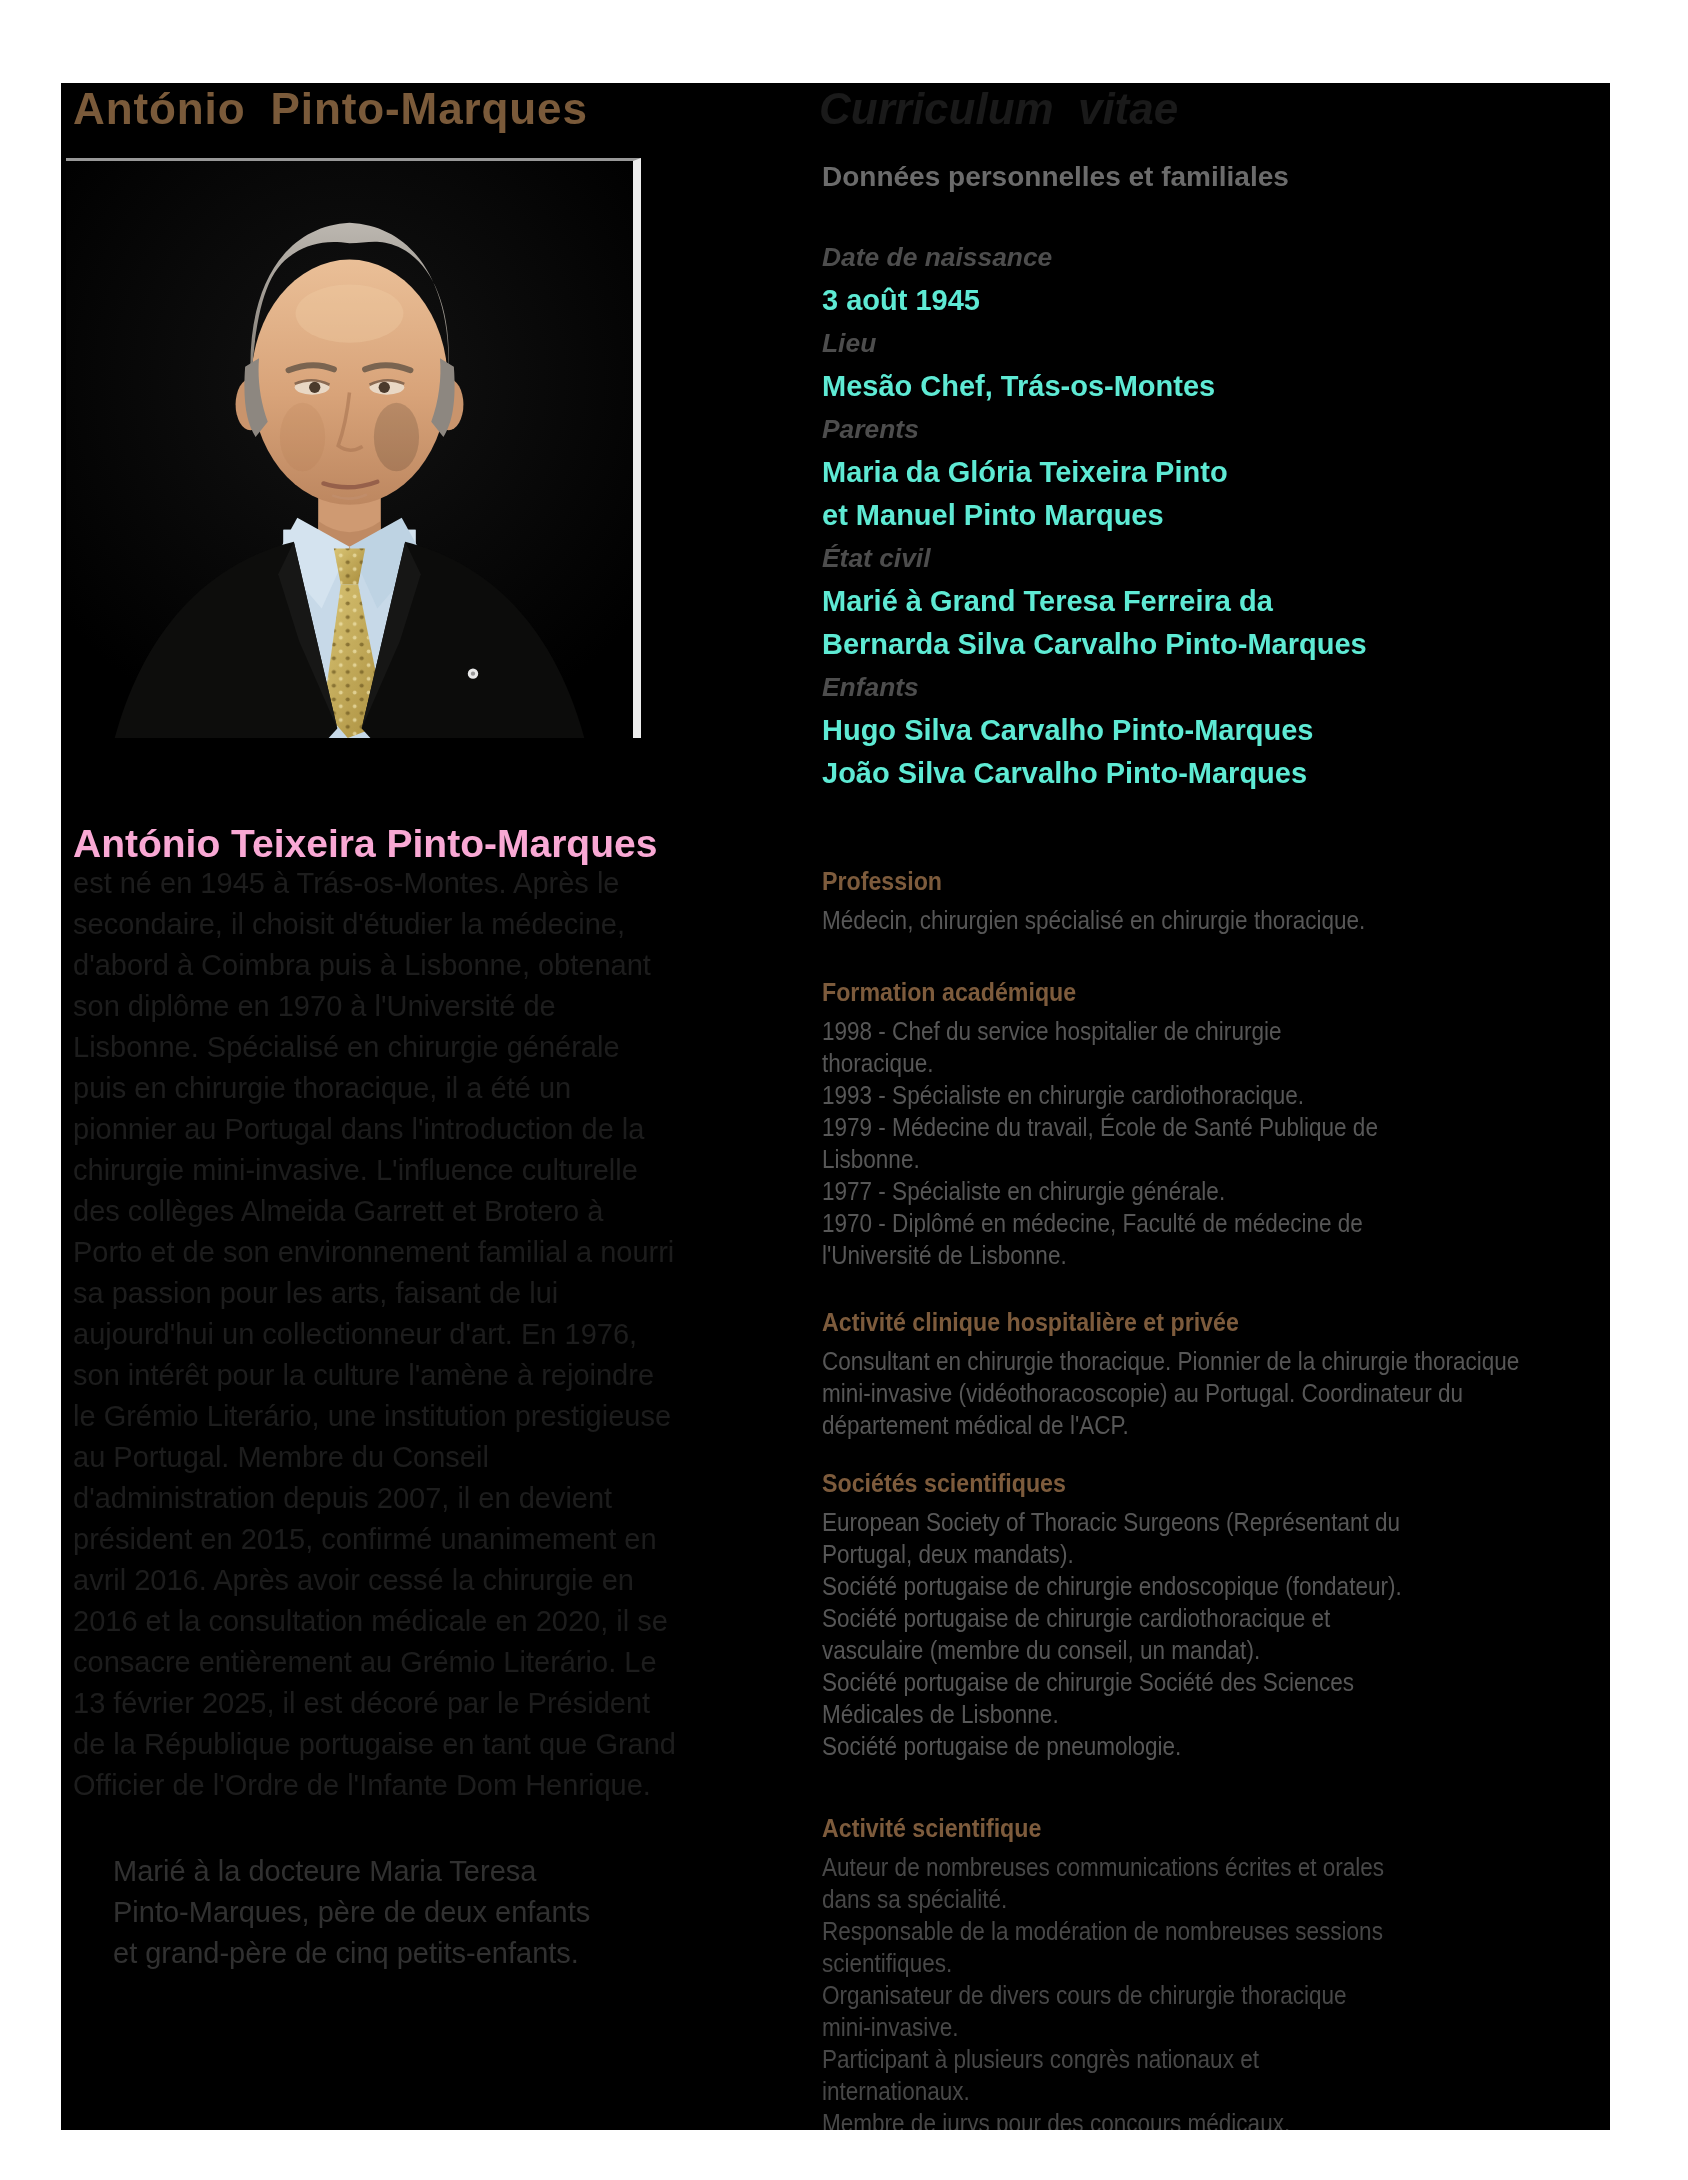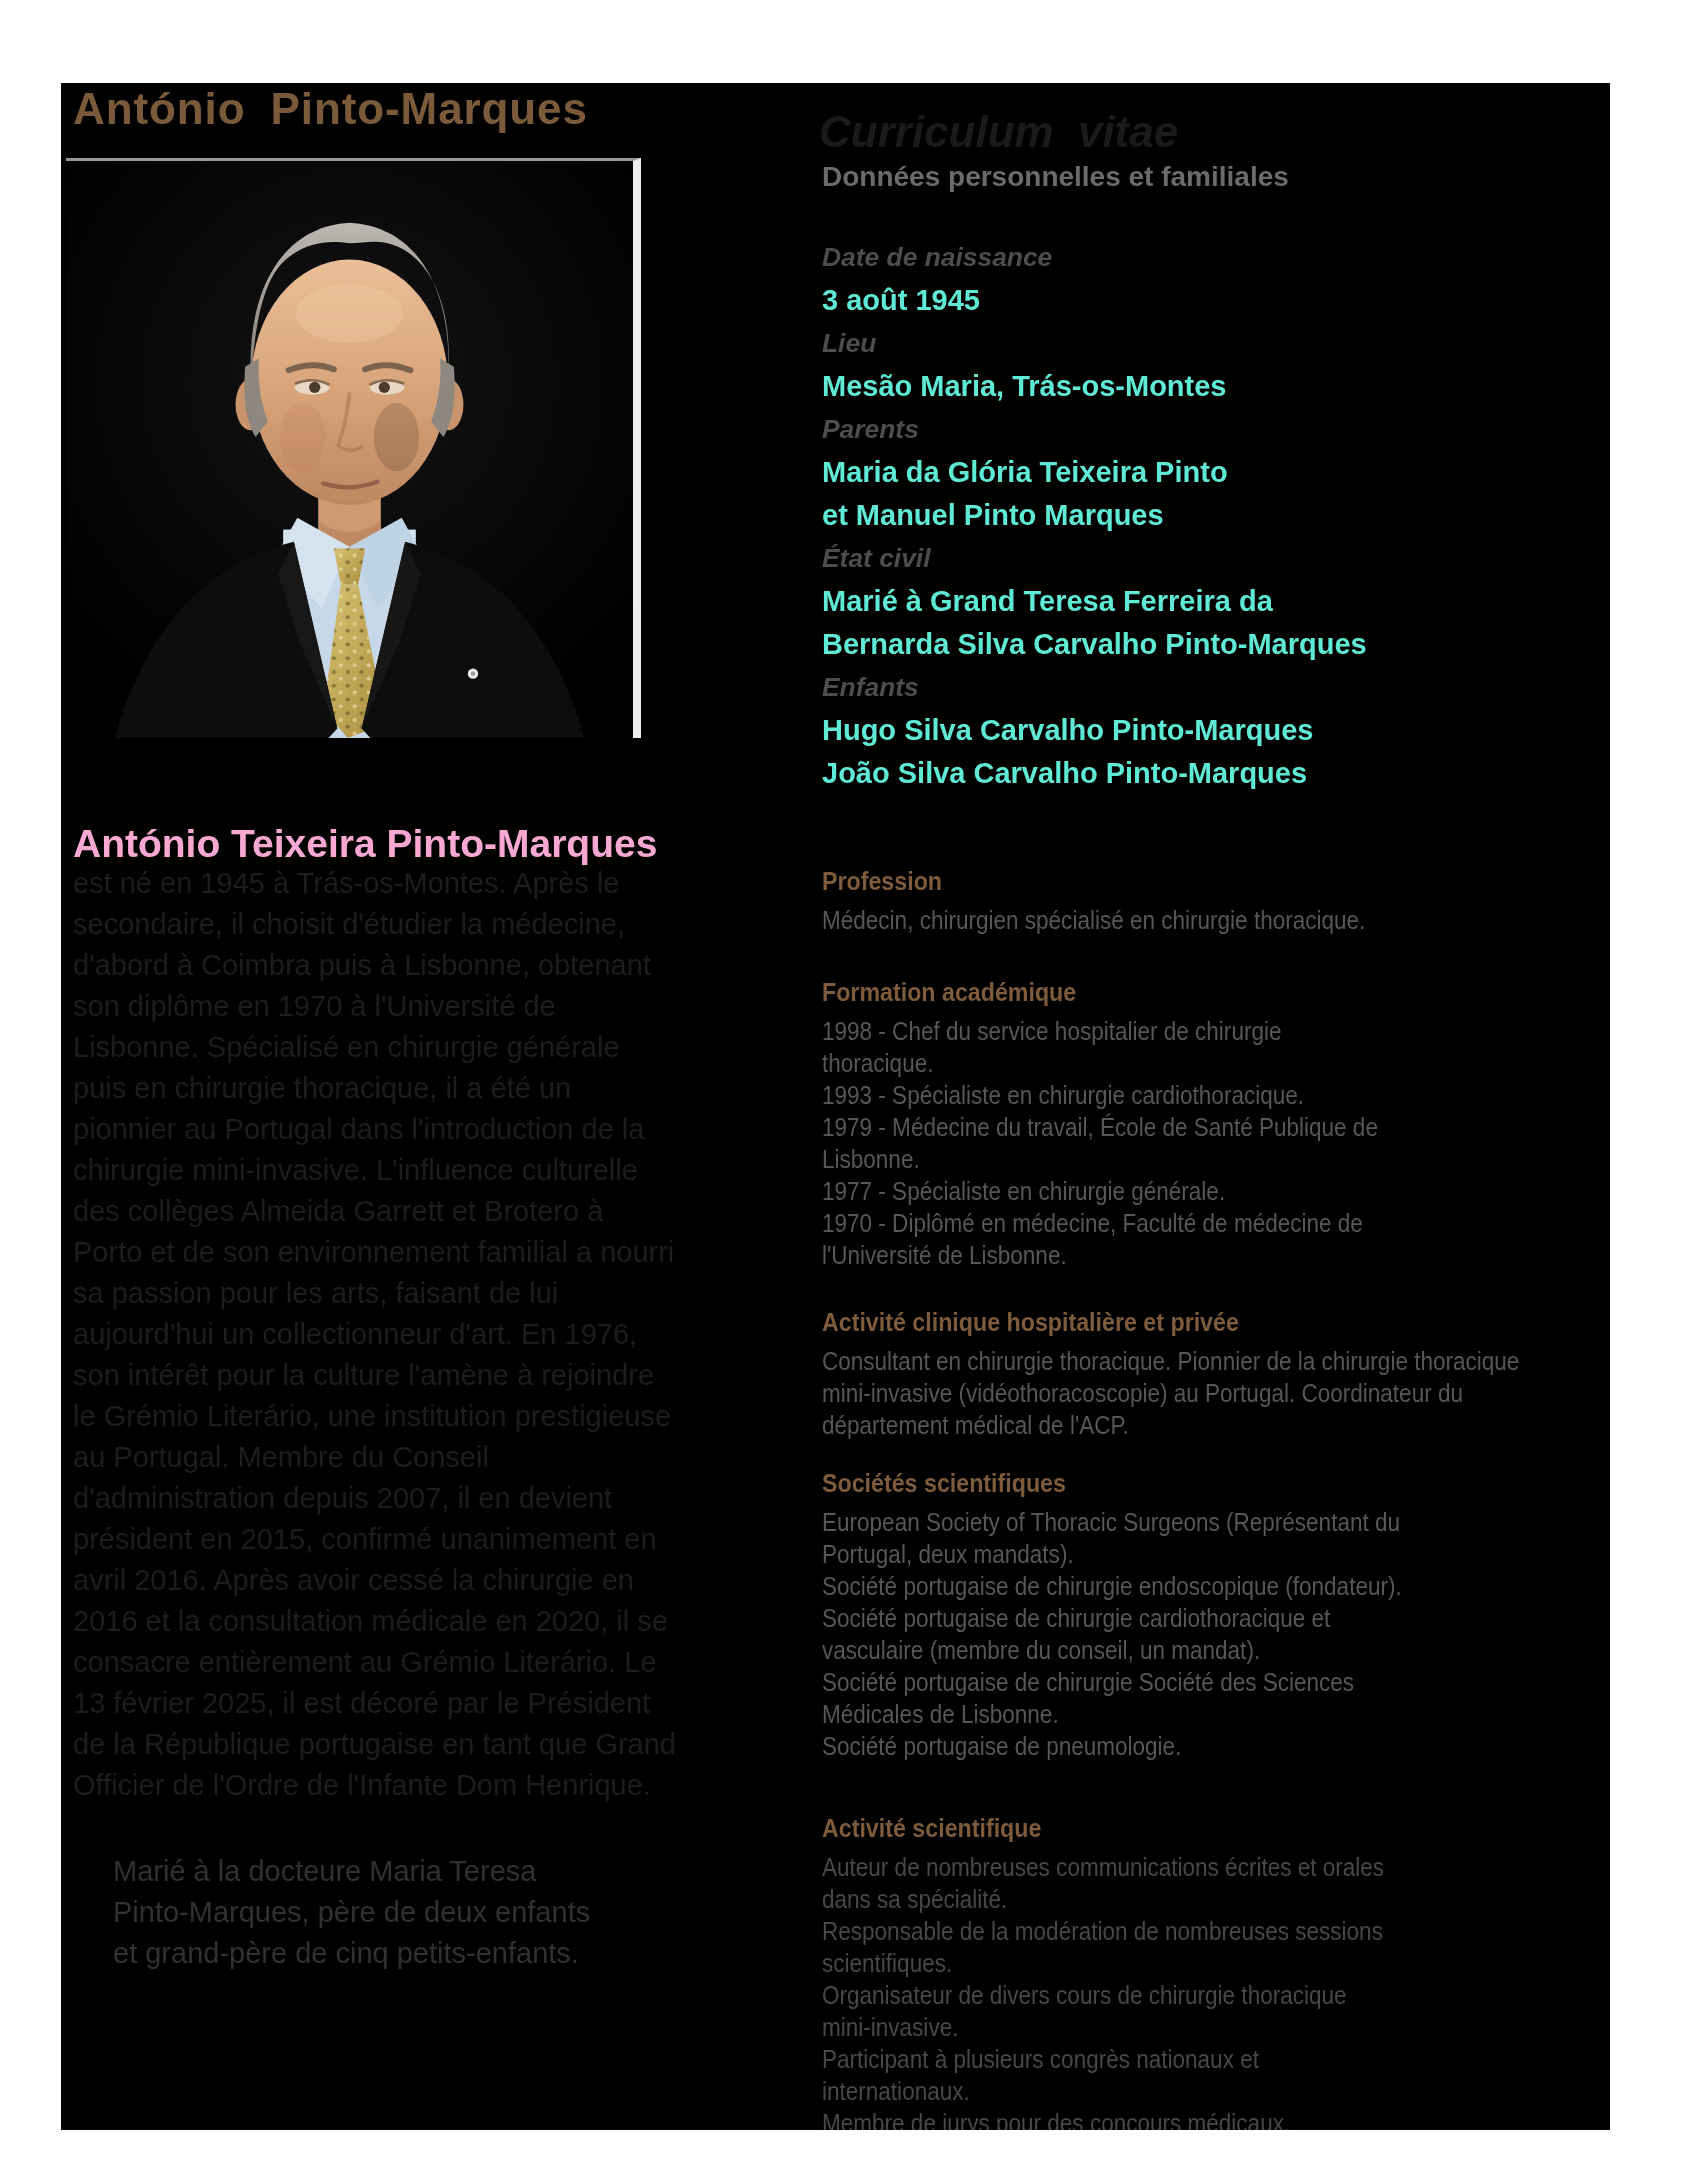--- a/index.html
+++ b/index.html
@@ -13,21 +13,21 @@
     background:#000;overflow:hidden;
   }
   .abs{position:absolute;}
 
   .title-name{
     left:12px;top:0;font-size:44px;line-height:51px;font-weight:bold;
     color:#7a5a3a;word-spacing:12px;letter-spacing:0.9px;white-space:nowrap;
   }
   .title-cv{
     left:758px;top:0;font-size:44px;line-height:51px;font-weight:bold;font-style:italic;
-    color:#1a1a1a;word-spacing:12px;white-space:nowrap;margin-top:23px;
+    color:#1a1a1a;word-spacing:12px;white-space:nowrap;
   }
 
   .photo{
     left:5.1px;top:75px;width:567px;height:577px;background:#000;
     border-top:3.4px solid #989898;border-right:8.5px solid #ededed;
     box-sizing:content-box;
   }
   .photo svg{display:block;width:100%;height:100%;}
 
   .bio-title{left:12px;top:739px;font-size:39px;font-weight:bold;color:#f9a8d4;white-space:nowrap;}
@@ -166,21 +166,21 @@
   <div class="abs bio-footer">Marié à la docteure Maria Teresa
 Pinto-Marques, père de deux enfants
 et grand-père de cinq petits-enfants.</div>
 
   <div class="abs personal-heading">Données personnelles et familiales</div>
 
   <div class="abs personal-list">
     <div class="p-label">Date de naissance</div>
     <div class="p-value">3 août 1945</div>
     <div class="p-label">Lieu</div>
-    <div class="p-value">Mesão Maria, Trás-os-Montes</div>
+    <div class="p-value">Mesão Chef, Trás-os-Montes</div>
     <div class="p-label">Parents</div>
     <div class="p-value">Maria da Glória Teixeira Pinto
 et Manuel Pinto Marques</div>
     <div class="p-label">État civil</div>
     <div class="p-value">Marié à Grand Teresa Ferreira da
 Bernarda Silva Carvalho Pinto-Marques</div>
     <div class="p-label">Enfants</div>
     <div class="p-value">Hugo Silva Carvalho Pinto-Marques
 João Silva Carvalho Pinto-Marques</div>
   </div>

